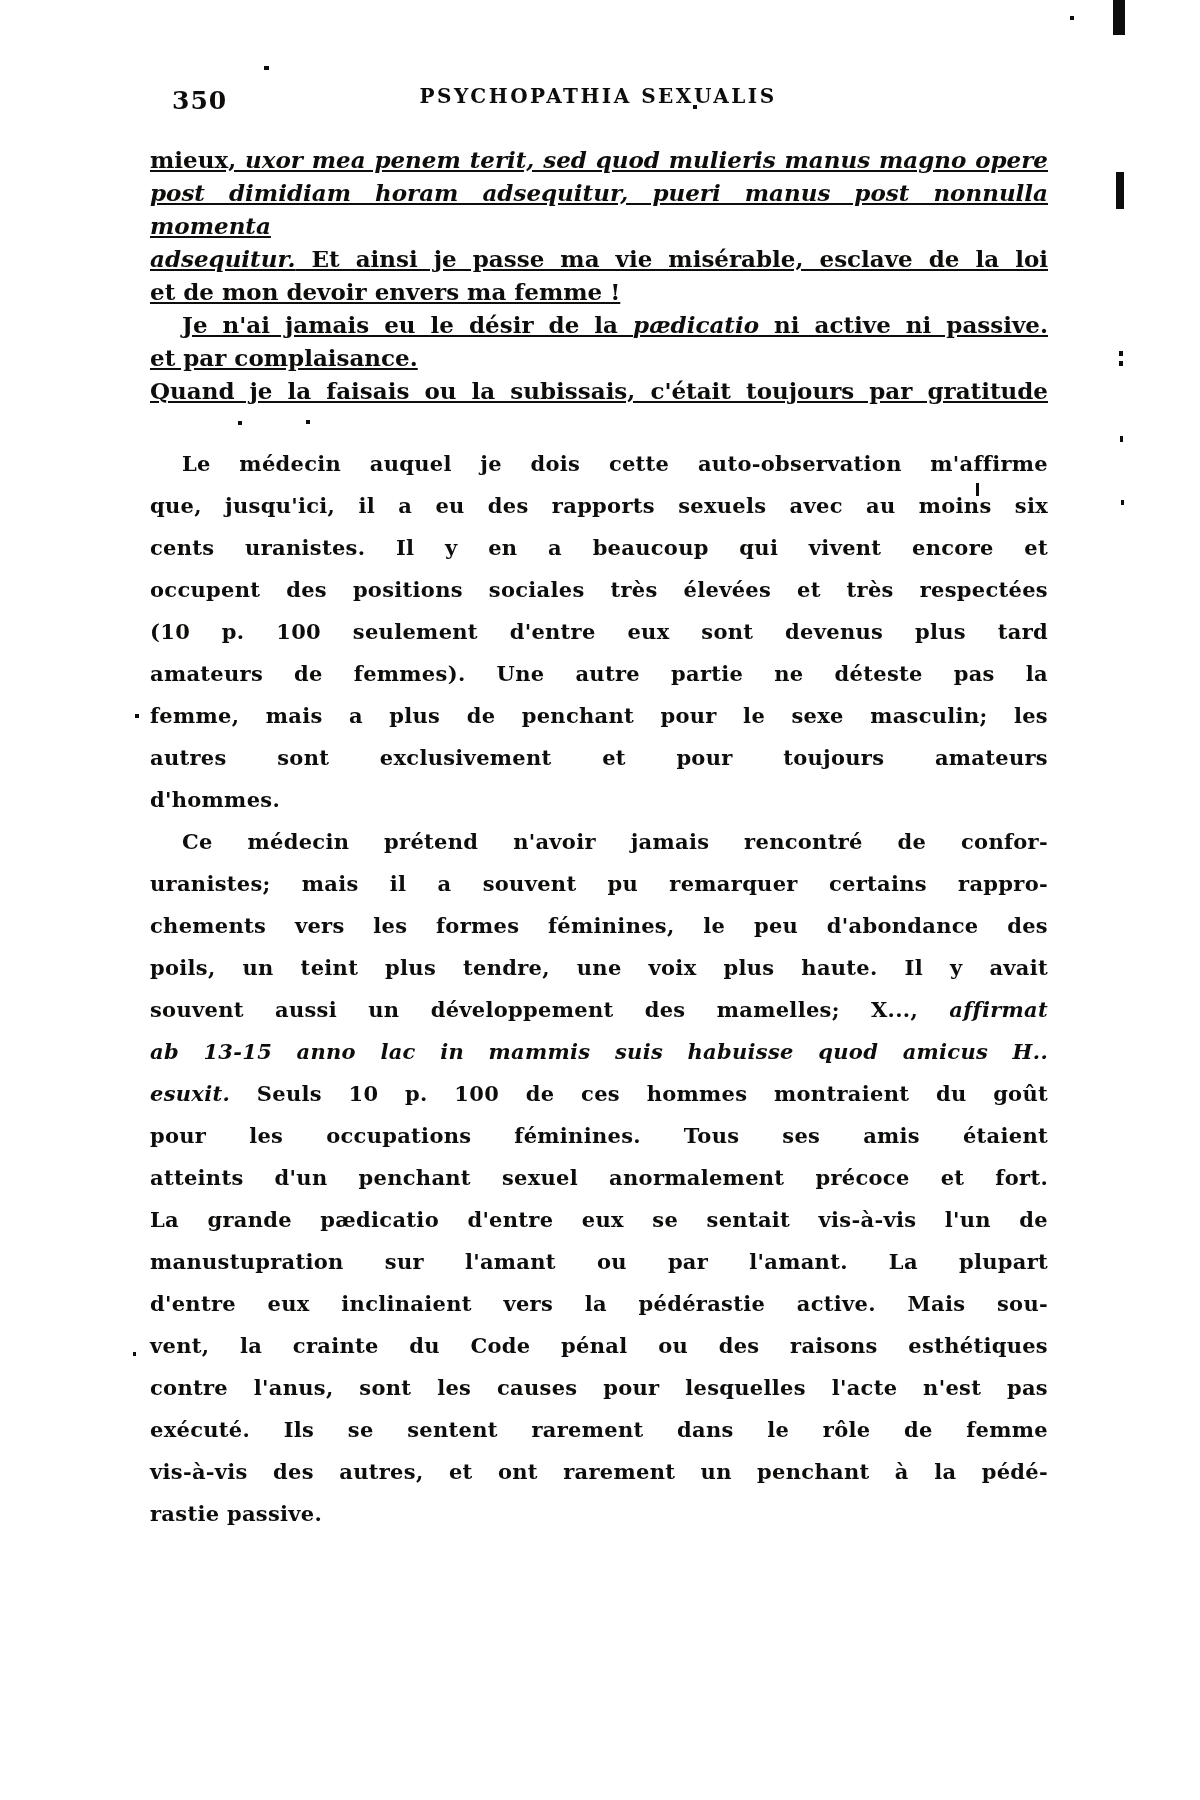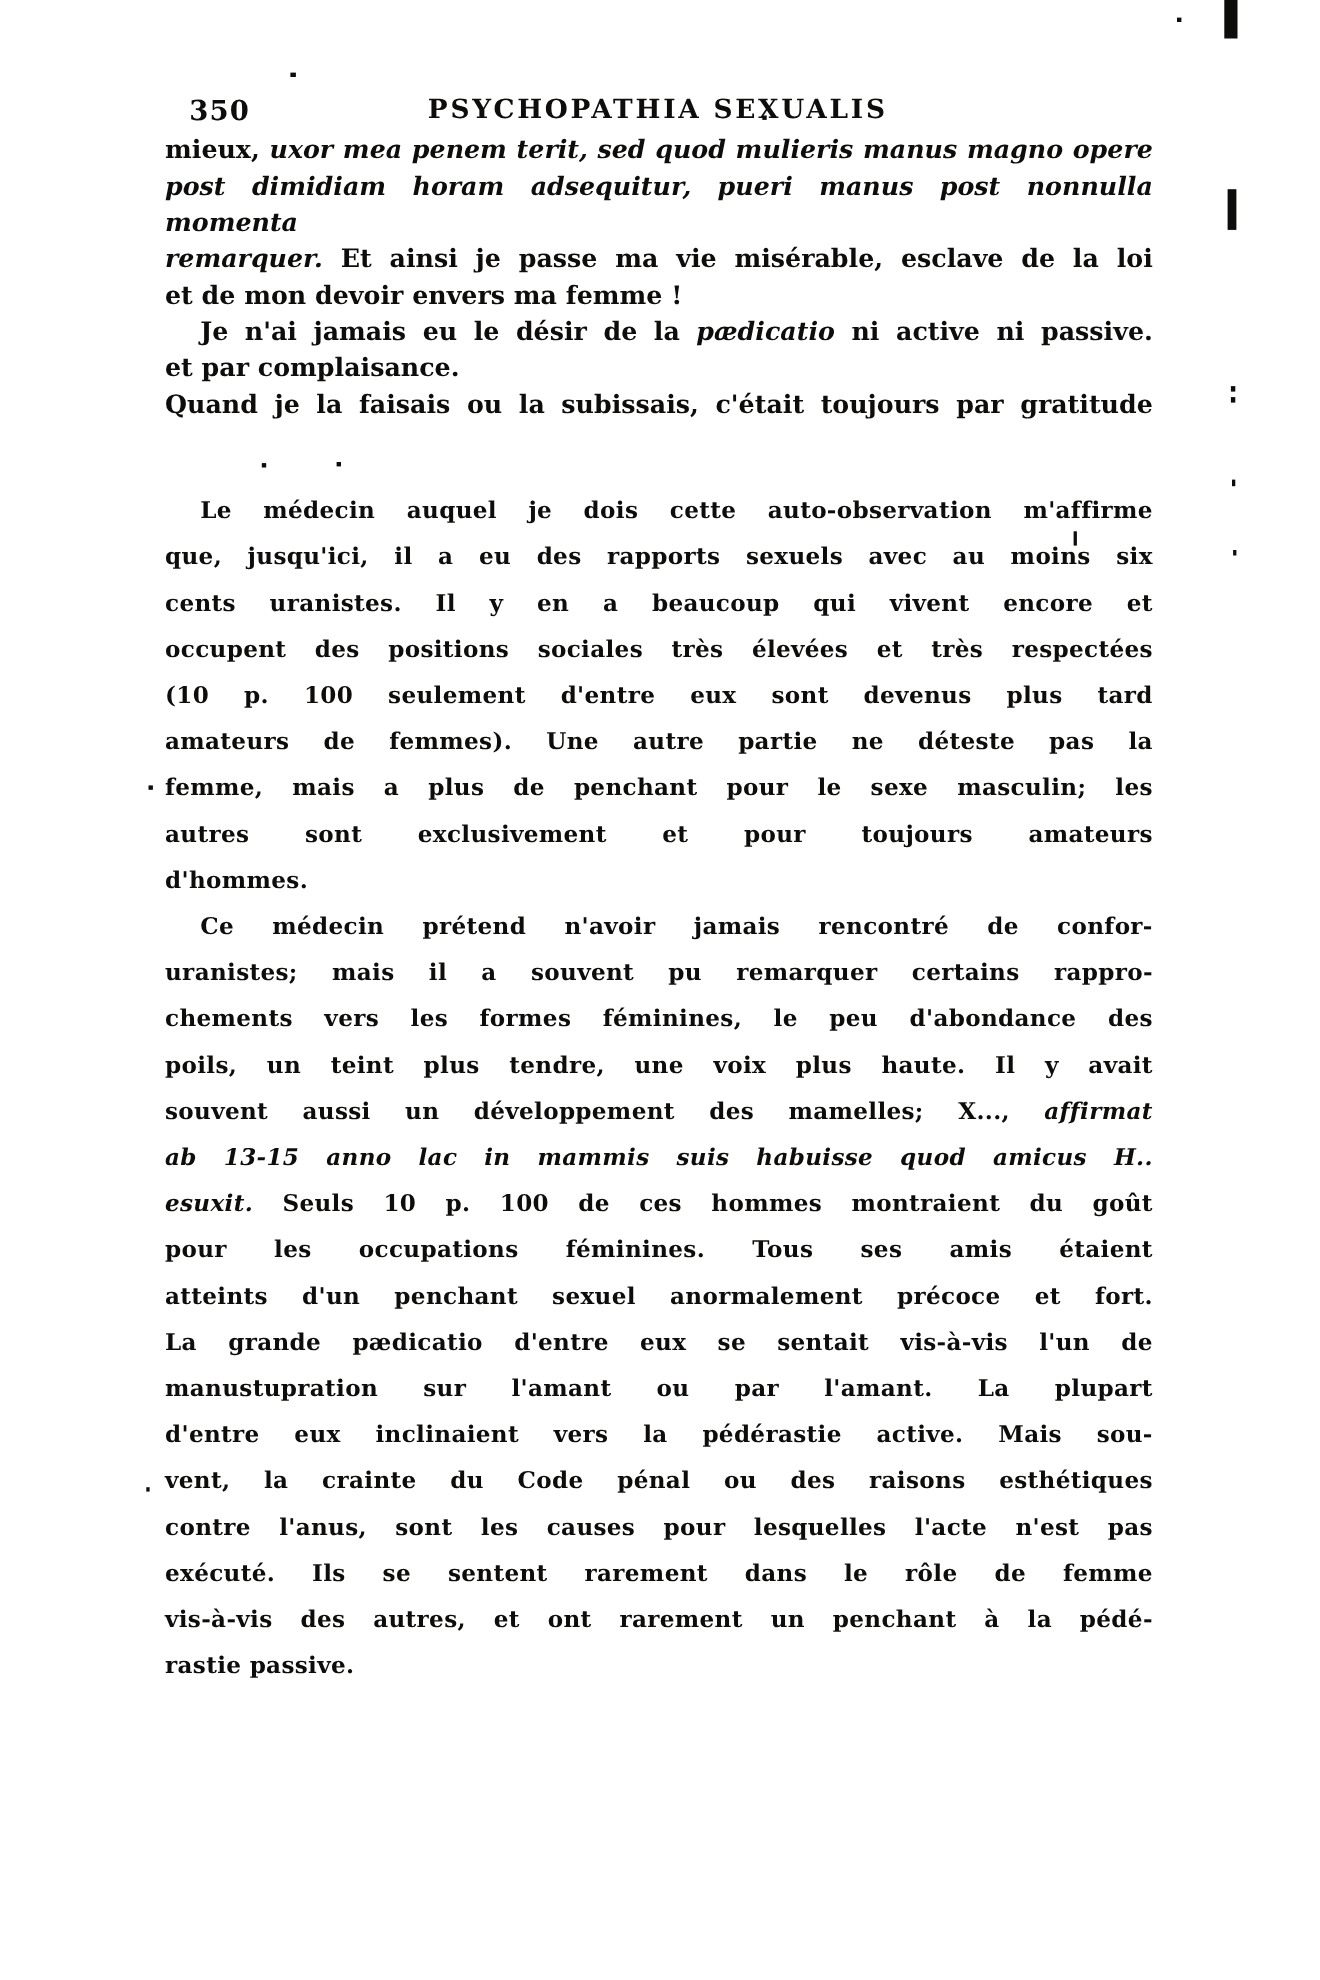--- a/index.html
+++ b/index.html
@@ -10,25 +10,25 @@
     background:var(--paper); color:var(--ink);
     font-family:"DejaVu Serif", serif; overflow:hidden;
   }
   .header { position:absolute; top:84px; left:148px; width:900px; height:30px; }
   .pagenum {
     position:absolute; left:24px; top:2px;
     font-size:25px; font-weight:bold; letter-spacing:1px;
   }
   .title {
     width:100%; text-align:center;
-    font-size:24px; font-weight:bold; letter-spacing:2.5px;
+    font-size:20px; font-weight:bold; letter-spacing:2.5px;
     white-space:nowrap;
   }
   .textblock { position:absolute; left:150px; width:898px; font-weight:bold; }
-  .quoteblock { top:120px; font-size:23px; line-height:33px; }
+  .quoteblock { top:143px; font-size:23px; line-height:33px;text-decoration:underline; }
   .mainblock  { top:443px; font-size:21px; line-height:42px; letter-spacing:0.3px; }
   .line { text-align:justify; text-align-last:justify; height:1em; line-height:inherit;
           height:auto; white-space:normal; }
   .line.nofill { text-align:left; text-align-last:left; }
   .line.indent { padding-left:32px; }
   .it { font-style:italic; }
   .mark { position:absolute; background:var(--ink); }
 </style>
 </head>
 <body>
@@ -36,21 +36,21 @@
 <div class="page">
 
   <div class="header">
     <div class="pagenum">350</div>
     <div class="title">PSYCHOPATHIA SEXUALIS</div>
   </div>
 
   <div class="textblock quoteblock">
       <div class="line"><span class="rm">mieux, </span><span class="it">uxor mea penem terit, sed quod mulieris manus magno opere</span></div>
       <div class="line"><span class="it">post dimidiam horam adsequitur, pueri manus post nonnulla momenta</span></div>
-      <div class="line"><span class="it">remarquer.</span><span class="rm"> Et ainsi je passe ma vie misérable, esclave de la loi</span></div>
+      <div class="line"><span class="it">adsequitur.</span><span class="rm"> Et ainsi je passe ma vie misérable, esclave de la loi</span></div>
       <div class="line nofill"><span class="rm">et de mon devoir envers ma femme !</span></div>
       <div class="line indent"><span class="rm">Je n'ai jamais eu le désir de la </span><span class="it">pædicatio</span><span class="rm"> ni active ni passive.</span></div>
       <div class="line nofill"><span class="rm">et par complaisance.</span></div>
       <div class="line"><span class="rm">Quand je la faisais ou la subissais, c'était toujours par gratitude</span></div>
     </div>
 
   <div class="textblock mainblock">
       <div class="line indent"><span class="rm">Le médecin auquel je dois cette auto-observation m'affirme</span></div>
       <div class="line"><span class="rm">que, jusqu'ici, il a eu des rapports sexuels avec au moins six</span></div>
       <div class="line"><span class="rm">cents uranistes. Il y en a beaucoup qui vivent encore et</span></div>

